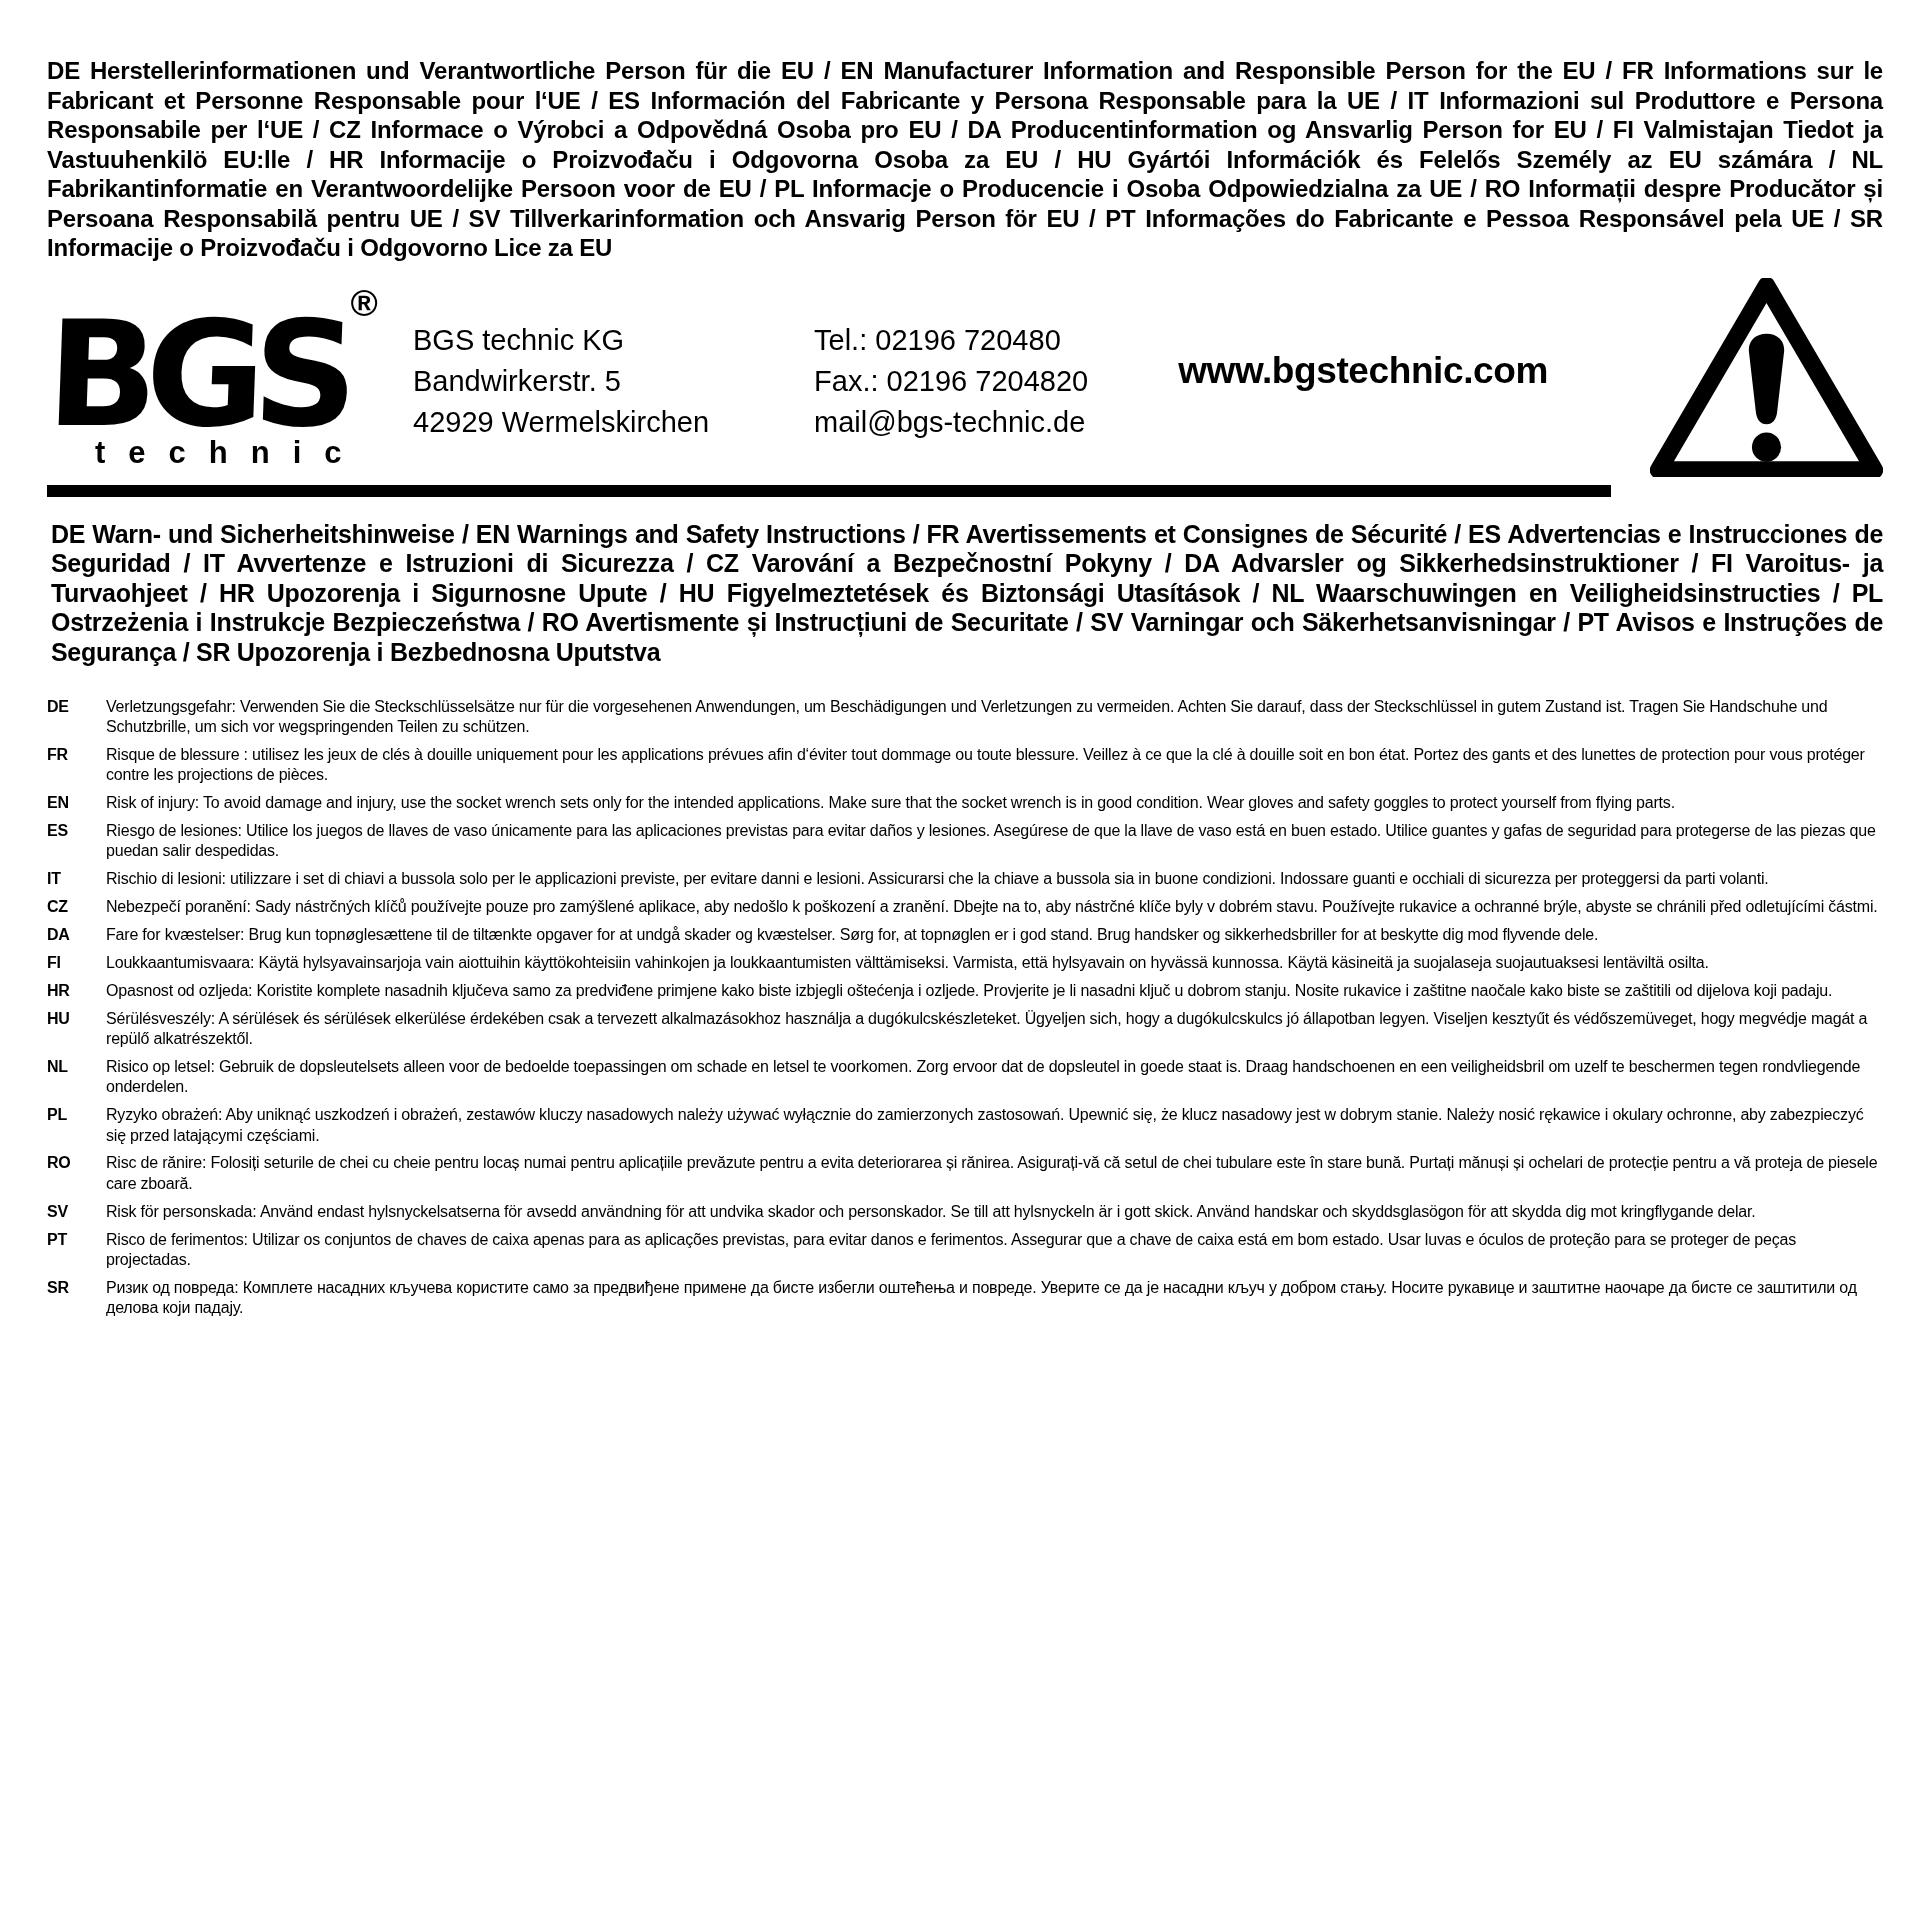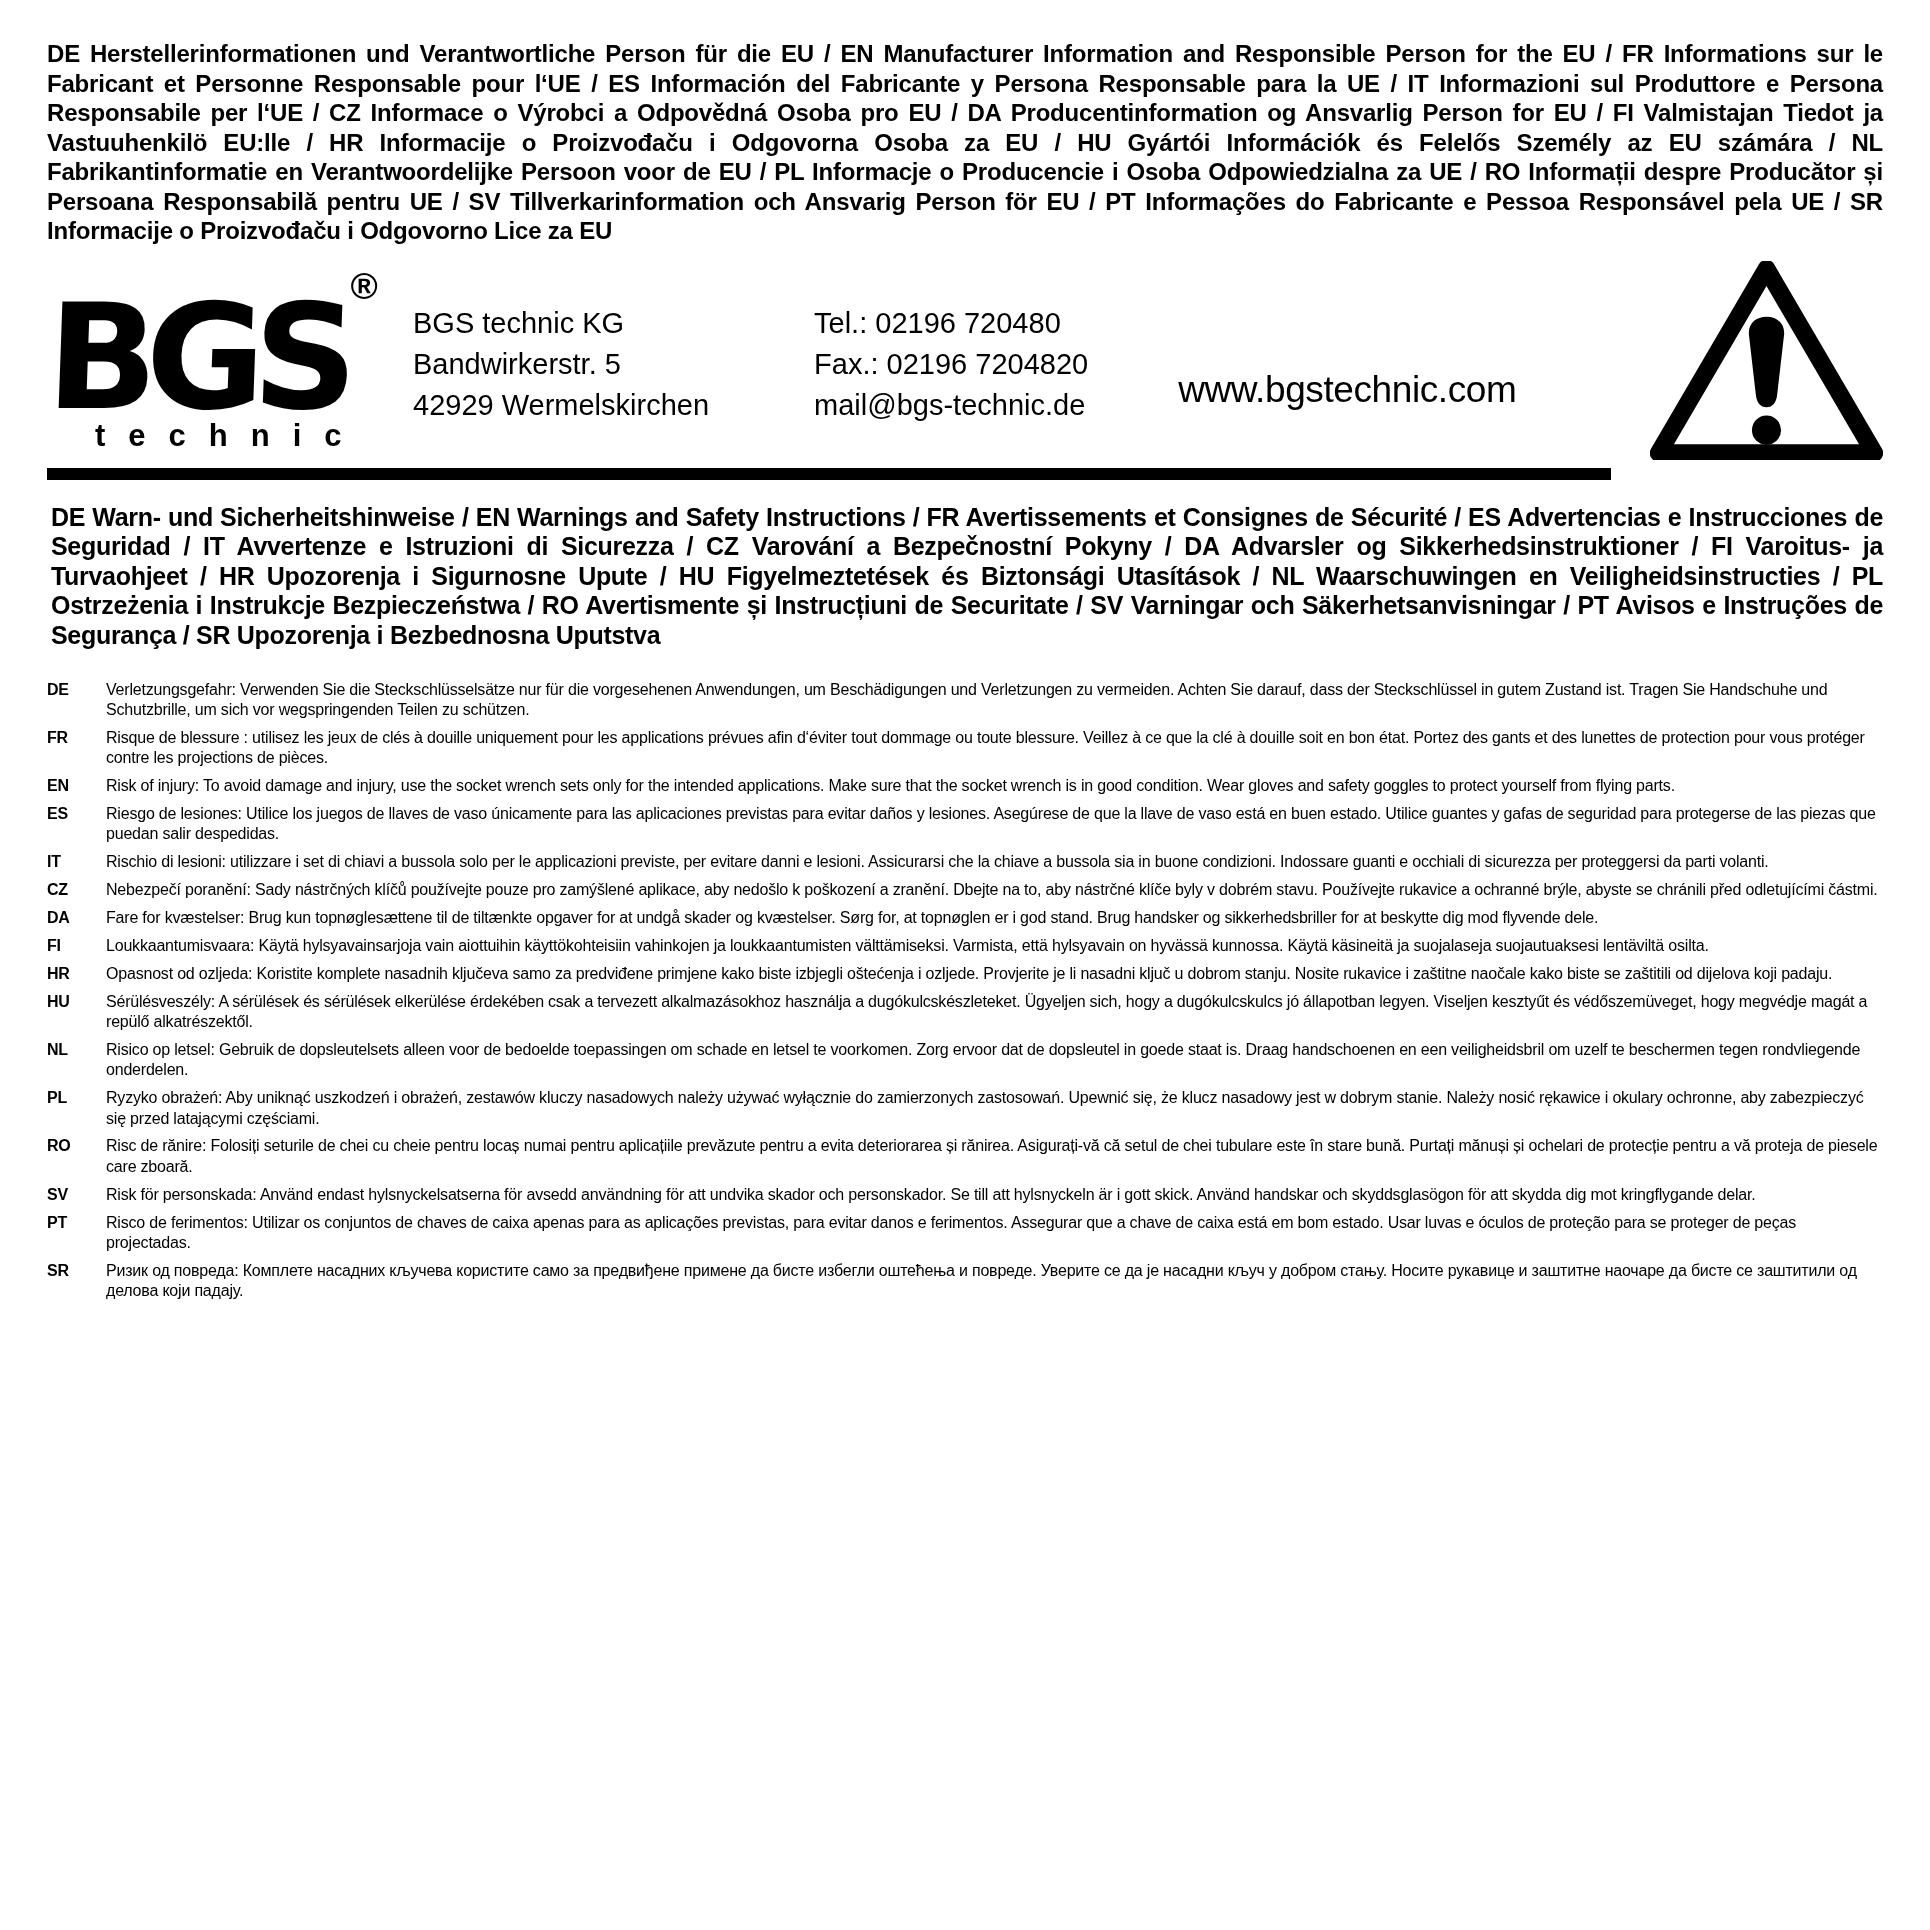--- a/index.html
+++ b/index.html
@@ -8,21 +8,21 @@
     height: 1930px;
     font-family: "Liberation Sans", sans-serif;
     color: #000;
     box-sizing: border-box;
     overflow: hidden;
   }
   .page {
     box-sizing: border-box;
     width: 1930px;
     height: 1930px;
-    padding: 39px 47px 0 47px;
+    padding: 56px 47px 0 47px;
   }
   
   .lang-header {
     margin: 0;
     font-size: 24px;
     line-height: 1.23;
     font-weight: bold;
     text-align: justify;
     letter-spacing: -0.2px;
   }
@@ -61,23 +61,23 @@
   }
   .addr-block { margin-top: 37px; }
   .addr-block div, .contact-block div {
     font-size: 29px;
     line-height: 41px;
     font-weight: normal;
   }
   .contact-block { margin-left: 105px; margin-top: 37px; }
   .website {
     margin-left: 90px;
-    margin-top: 103px;
+    margin-top: 67px;
     font-size: 37px;
-    font-weight: normal;
+    font-weight: bold;
     letter-spacing: -0.4px;
   }
   .warning-triangle {
     position: absolute;
     right: 0;
     top: -4.7px;
   }
   
   .divider {
     height: 11.7px;

